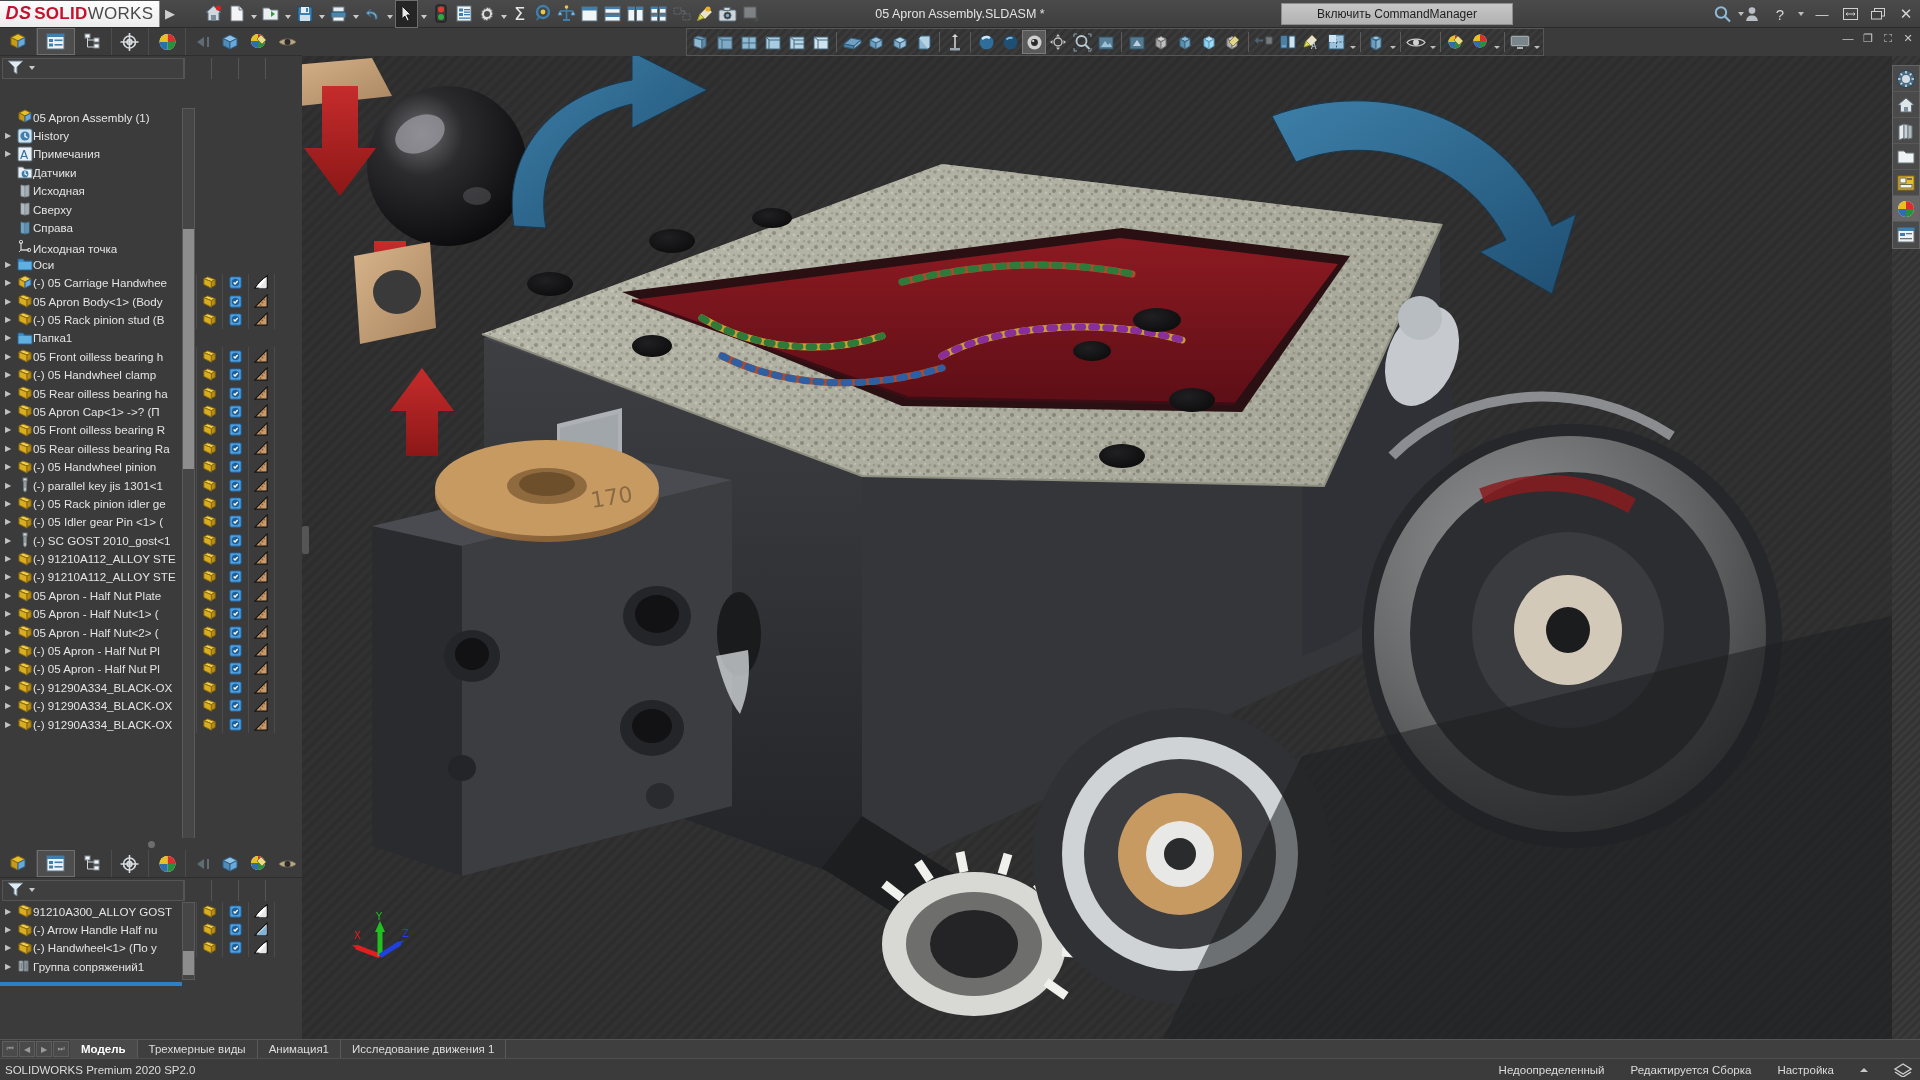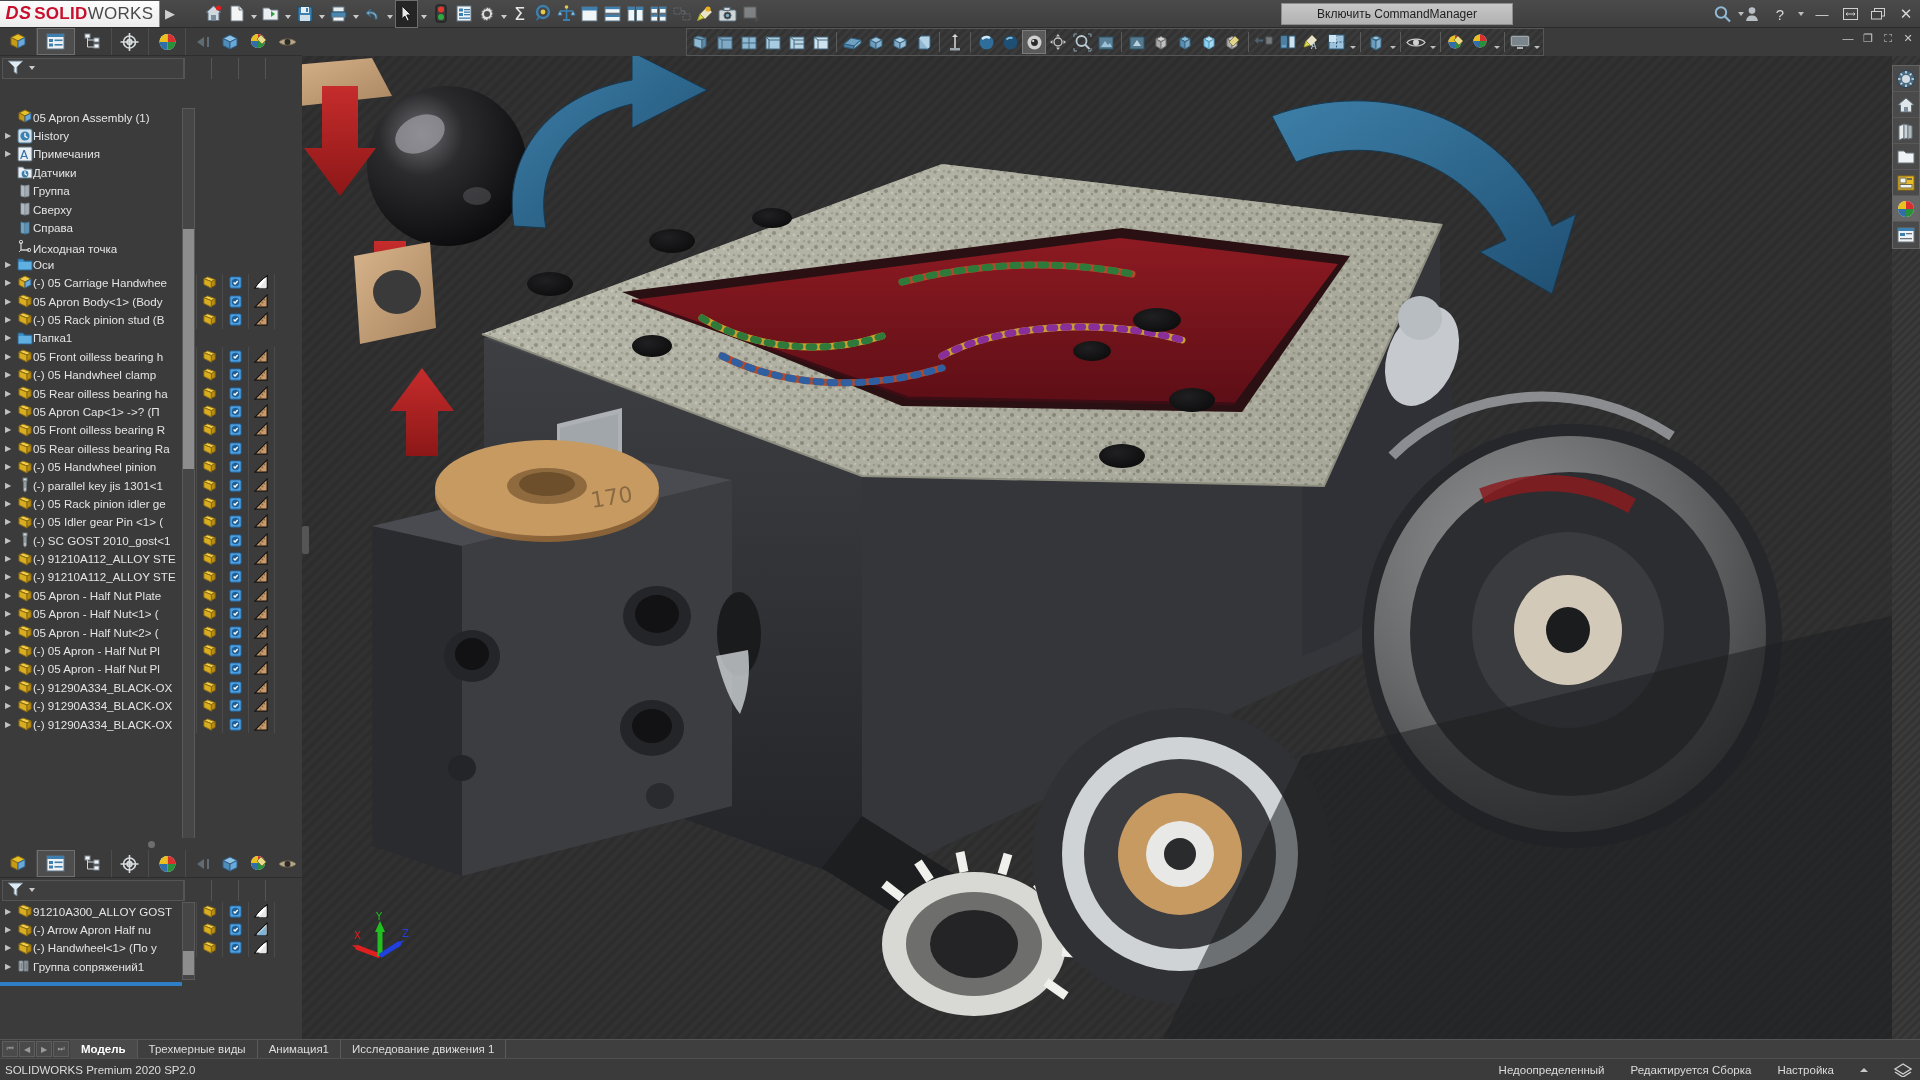--- a/index.html
+++ b/index.html
@@ -326,20 +326,21 @@
           <circle cx="9.5" cy="9.5" r="1.8" fill="#7aa8c4"></circle>
         </svg>
     </div>
     <div class="tb-ico" style="opacity:.5">
       <svg width="18" height="17" viewBox="0 0 18 17">
           <rect x="2" y="2" width="12" height="11" fill="#b9bfc3" stroke="#6f787d"></rect>
           <path d="M14 12c2 1 2 4-1 4" stroke="#6f787d" fill="none"></path>
         </svg>
     </div>
 
+    <div class="doc-title">05 Apron Assembly.SLDASM *</div>
 
     <div class="cmdmgr-btn">Включить CommandManager</div>
 
     <div class="search-box">
       <svg width="19" height="19" viewBox="0 0 19 19">
           <circle cx="8" cy="7.5" r="5.2" fill="none" stroke="#8fb9d4" stroke-width="2"></circle>
           <path d="M12 11.5l5 5" stroke="#8fb9d4" stroke-width="2.2"></path>
         </svg>
       <span style="display:inline-block;margin-left:6px;border-left:3.5px solid transparent;border-right:3.5px solid transparent;border-top:4.5px solid #bdbdbd;"></span>
     </div>
@@ -1027,21 +1028,21 @@
         <div class="trow">
           <div class="treeclip" style="display:flex;align-items:center">
             <div class="exp"></div>
             <div class="ticon">
               <svg width="16" height="16" viewBox="0 0 16 16">
                 <path d="M4 2l4 1v11l-4-1z" fill="#d7dde1" stroke="#7c868d"></path>
                 <path d="M8 3l4-1v11l-4 1z" fill="#b9c2c8" stroke="#7c868d"></path>
                 <path d="M6 3v11M10 2.5v11" stroke="#8d979e"></path>
               </svg>
             </div>
-            <span class="tlabel">Группа</span>
+            <span class="tlabel">Исходная</span>
           </div>
           <div class="tcols"></div>
         </div>
         <div class="trow">
           <div class="treeclip" style="display:flex;align-items:center">
             <div class="exp"></div>
             <div class="ticon">
               <svg width="16" height="16" viewBox="0 0 16 16">
                 <path d="M4 2l4 1v11l-4-1z" fill="#d7dde1" stroke="#7c868d"></path>
                 <path d="M8 3l4-1v11l-4 1z" fill="#b9c2c8" stroke="#7c868d"></path>
@@ -2160,21 +2161,21 @@
           <div class="trow">
             <div class="treeclip" style="display:flex;align-items:center">
               <div class="exp">▶</div>
               <div class="ticon">
                 <svg width="16" height="16" viewBox="0 0 16 16">
                   <path d="M2 4l4-2 8 3-4 2z" fill="#f0cd4a" stroke="#8a6a10"></path>
                   <path d="M2 4v6l8 4V7z" fill="#d8ae20" stroke="#8a6a10"></path>
                   <path d="M10 7l4-2v6l-4 2z" fill="#b98e12" stroke="#8a6a10"></path>
                 </svg>
               </div>
-              <span class="tlabel">(-) Arrow Apron Half nu</span>
+              <span class="tlabel">(-) Arrow Handle Half nu</span>
             </div>
             <div class="tcols">
               <div class="tcol">
                 <svg width="15" height="15" viewBox="0 0 16 16">
                   <path d="M2 4l4-2 8 3-4 2z" fill="#f0cd4a" stroke="#8a6a10"></path>
                   <path d="M2 4v6l8 4V7z" fill="#d8ae20" stroke="#8a6a10"></path>
                   <path d="M10 7l4-2v6l-4 2z" fill="#b98e12" stroke="#8a6a10"></path>
                 </svg>
               </div>
               <div class="tcol">

